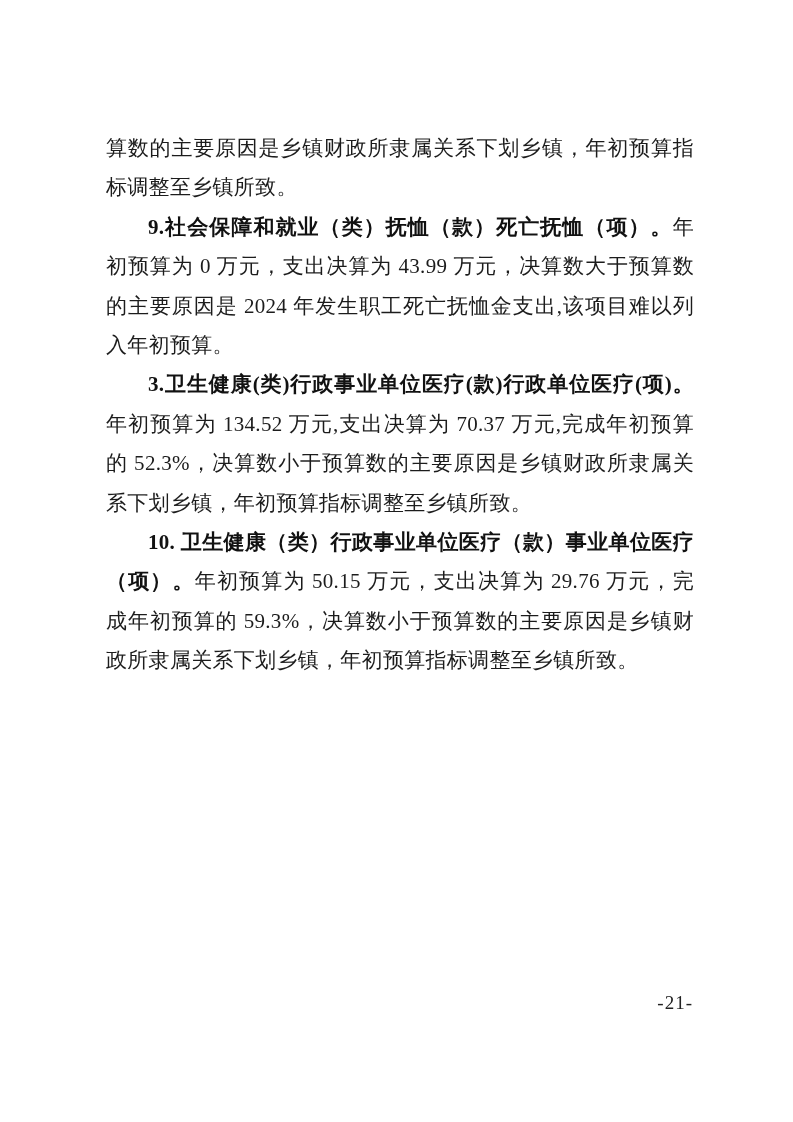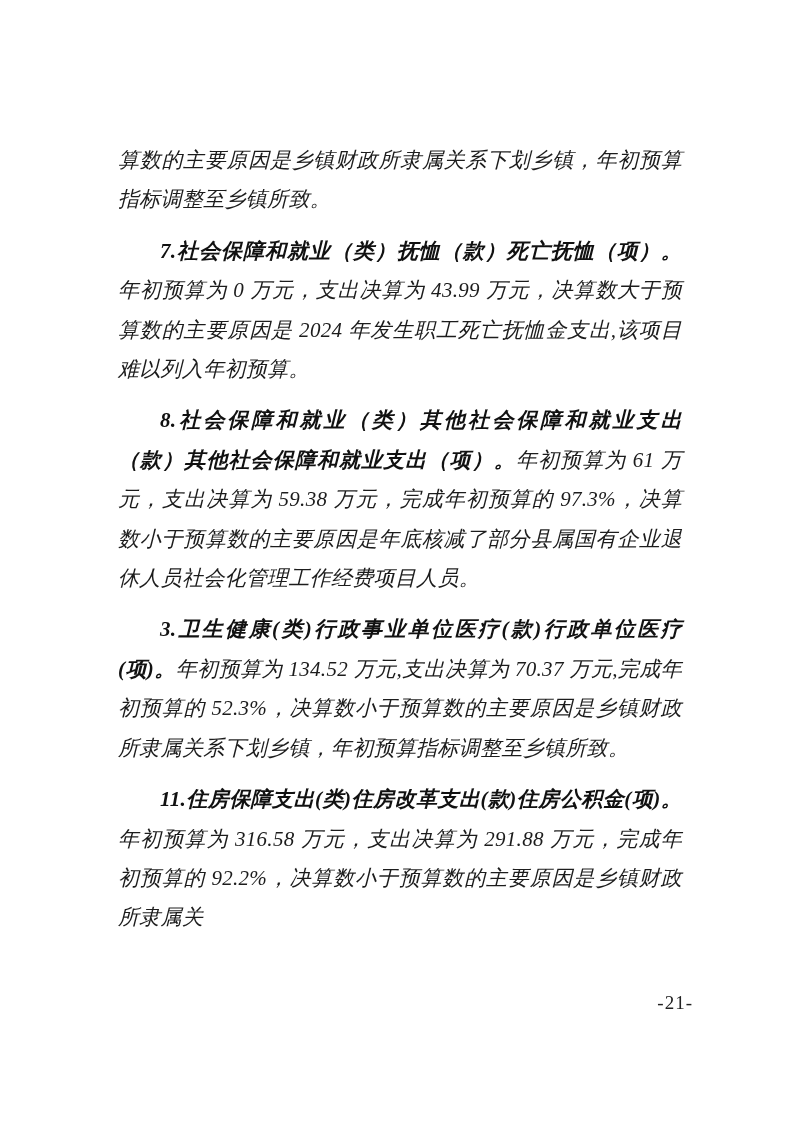--- a/index.html
+++ b/index.html
@@ -22,24 +22,23 @@
     left: 106px;
     top: 129px;
     width: 588px;
     font-size: 21px;
     line-height: 39.4px;
     text-align: justify;
     text-justify: inter-ideograph;
     letter-spacing: 0.3px;
   }
   .content p {
-    margin: 12px;
+    margin: 0;
     padding: 0;
     text-indent: 2em;
-    font-style: italic;
   }
   .content p.continuation {
     text-indent: 0;
   }
   .para-heading {
     font-weight: 700;
     color: #111111;
   }
   .para-body {
     font-weight: 400;
@@ -56,26 +55,25 @@
 </style>
 </head>
 <body>
 
 <div class="page">
 
   <div class="content">
 
     <p class="continuation"><span class="para-body">算数的主要原因是乡镇财政所隶属关系下划乡镇，年初预算指标调整至乡镇所致。</span></p>
 
-    <p><span class="para-heading">7.社会保障和就业（类）抚恤（款）死亡抚恤（项）。</span><span class="para-body">年初预算为 0 万元，支出决算为 43.99 万元，决算数大于预算数的主要原因是 2024 年发生职工死亡抚恤金支出,该项目难以列入年初预算。</span></p>
+    <p><span class="para-heading">9.社会保障和就业（类）抚恤（款）死亡抚恤（项）。</span><span class="para-body">年初预算为 0 万元，支出决算为 43.99 万元，决算数大于预算数的主要原因是 2024 年发生职工死亡抚恤金支出,该项目难以列入年初预算。</span></p>
 
-    <p><span class="para-heading">8.社会保障和就业（类）其他社会保障和就业支出（款）其他社会保障和就业支出（项）。</span><span class="para-body">年初预算为 61 万元，支出决算为 59.38 万元，完成年初预算的 97.3%，决算数小于预算数的主要原因是年底核减了部分县属国有企业退休人员社会化管理工作经费项目人员。</span></p>
 
     <p><span class="para-heading">3.卫生健康(类)行政事业单位医疗(款)行政单位医疗(项)。</span><span class="para-body">年初预算为 134.52 万元,支出决算为 70.37 万元,完成年初预算的 52.3%，决算数小于预算数的主要原因是乡镇财政所隶属关系下划乡镇，年初预算指标调整至乡镇所致。</span></p>
 
+    <p><span class="para-heading">10. 卫生健康（类）行政事业单位医疗（款）事业单位医疗（项）。</span><span class="para-body">年初预算为 50.15 万元，支出决算为 29.76 万元，完成年初预算的 59.3%，决算数小于预算数的主要原因是乡镇财政所隶属关系下划乡镇，年初预算指标调整至乡镇所致。</span></p>
 
-    <p><span class="para-heading">11.住房保障支出(类)住房改革支出(款)住房公积金(项)。</span><span class="para-body">年初预算为 316.58 万元，支出决算为 291.88 万元，完成年初预算的 92.2%，决算数小于预算数的主要原因是乡镇财政所隶属关</span></p>
 
   </div>
 
   <div class="page-number">-21-</div>
 
 </div>
 
 </body></html>

